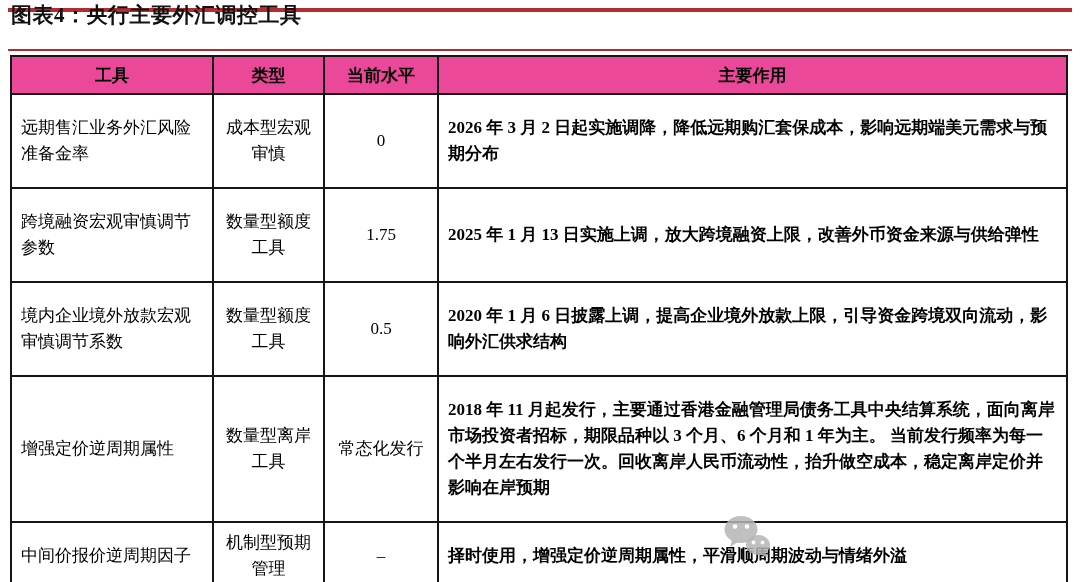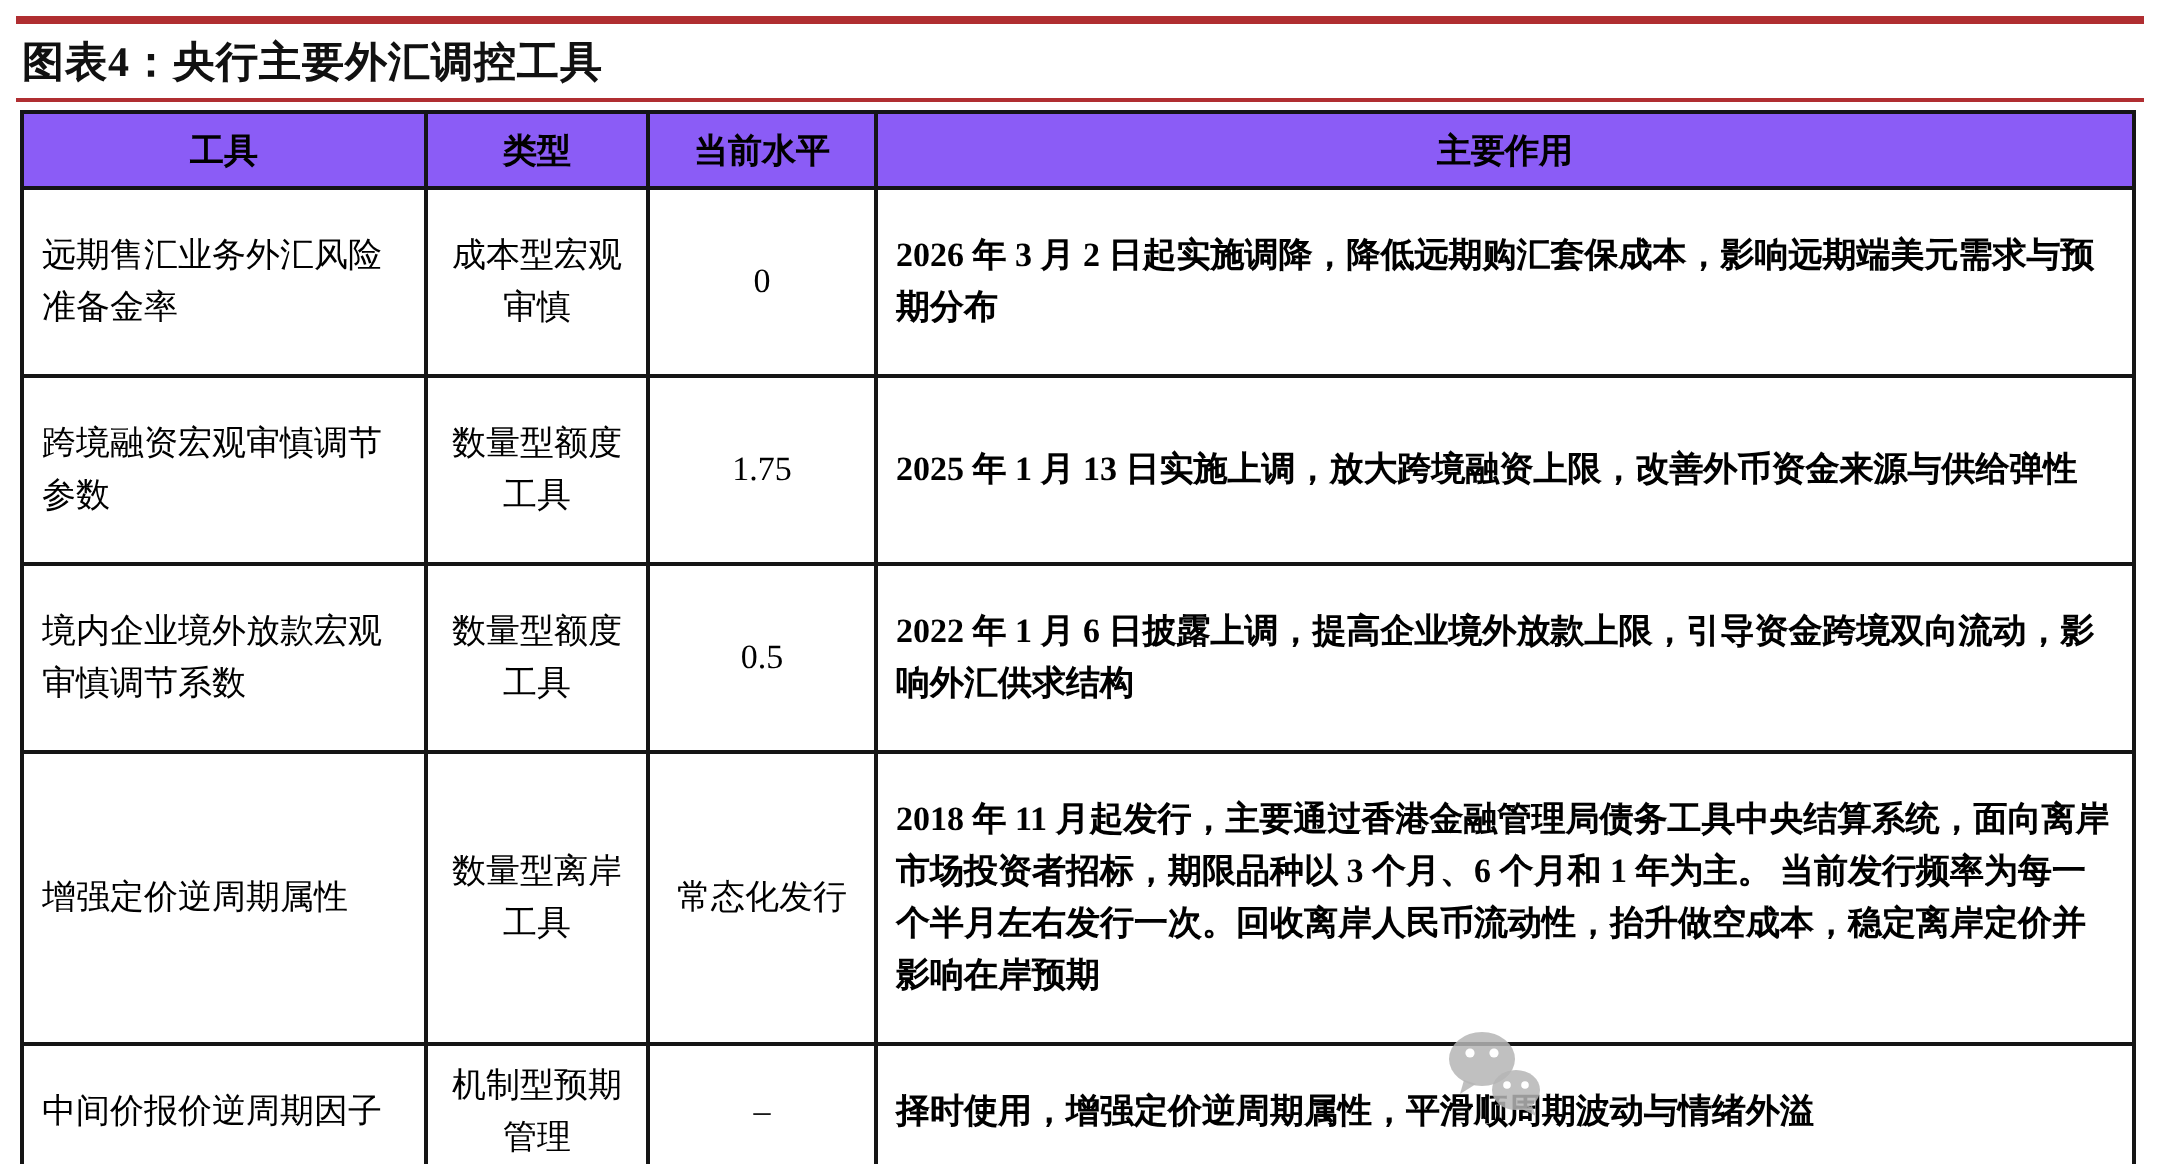--- a/index.html
+++ b/index.html
@@ -10,21 +10,21 @@
     color: #000;
     font-family: "Liberation Serif", "DejaVu Serif", serif;
     overflow: hidden;
   }
   .rule { background: #b02e31; }
   .rule-top {
     position: absolute; left: 8px; top: 8px;
     width: 1064px; height: 4px;
   }
   .figure-title {
-    position: absolute; left: 11px; top: 17px;
+    position: absolute; left: 11px; top: 1px;
     font-size: 21px; font-weight: bold; letter-spacing: 0.5px;
     color: #111;
   }
   .rule-under-title {
     position: absolute; left: 8px; top: 49px;
     width: 1064px; height: 2px;
   }
   .content {
     position: absolute; left: 10px; top: 55px; width: 1058px;
   }
@@ -32,21 +32,21 @@
     width: 1058px;
     border-collapse: collapse;
     table-layout: fixed;
   }
   .fx-table th, .fx-table td {
     border: 2px solid #151515;
     font-size: 17px;
     vertical-align: middle;
   }
   .fx-table th {
-    background: #8b5cf6;
+    background: #ec4899;
     height: 38px;
     font-weight: bold;
     text-align: center;
     padding: 2px 4px;
   }
   .fx-table td {
     padding: 20px 9px;
     line-height: 26px;
   }
   td.c-tool  { text-align: left; }
@@ -115,21 +115,21 @@
       <tr>
         <td class="c-tool">跨境融资宏观审慎调节参数</td>
         <td class="c-type">数量型额度工具</td>
         <td class="c-level">1.75</td>
         <td class="c-effect">2025 年 1 月 13 日实施上调，放大跨境融资上限，改善外币资金来源与供给弹性</td>
       </tr>
       <tr>
         <td class="c-tool">境内企业境外放款宏观审慎调节系数</td>
         <td class="c-type">数量型额度工具</td>
         <td class="c-level">0.5</td>
-        <td class="c-effect">2022 年 1 月 6 日披露上调，提高企业境外放款上限，引导资金跨境双向流动，影响外汇供求结构</td>
+        <td class="c-effect">2020 年 1 月 6 日披露上调，提高企业境外放款上限，引导资金跨境双向流动，影响外汇供求结构</td>
       </tr>
       <tr>
         <td class="c-tool">增强定价逆周期属性</td>
         <td class="c-type">数量型离岸工具</td>
         <td class="c-level">常态化发行</td>
         <td class="c-effect">2018 年 11 月起发行，主要通过香港金融管理局债务工具中央结算系统，面向离岸市场投资者招标，期限品种以 3 个月、6 个月和 1 年为主。 当前发行频率为每一个半月左右发行一次。回收离岸人民币流动性，抬升做空成本，稳定离岸定价并影响在岸预期</td>
       </tr>
       <tr>
         <td class="c-tool">中间价报价逆周期因子</td>
         <td class="c-type">机制型预期管理</td>

